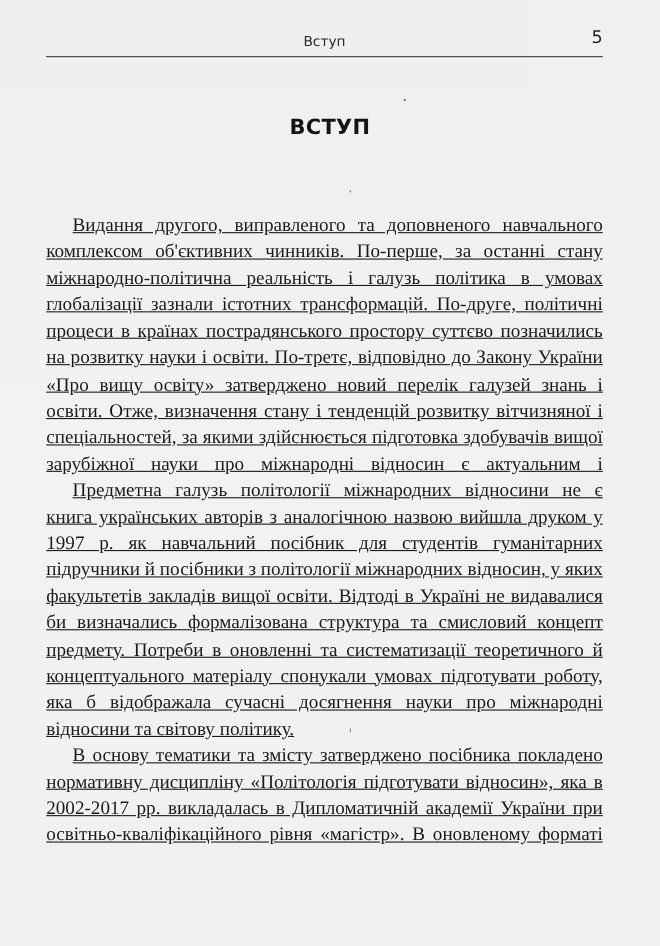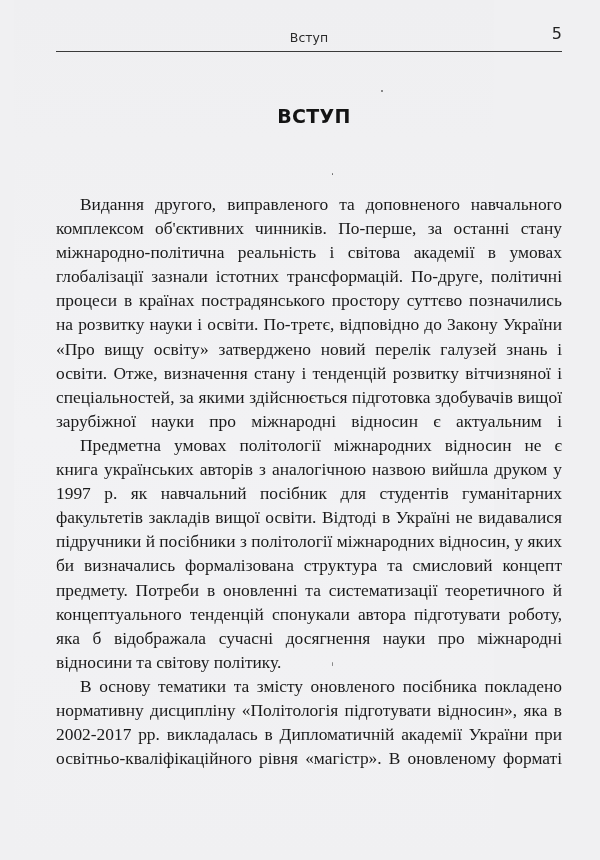--- a/index.html
+++ b/index.html
@@ -8,21 +8,21 @@
   }
   body {
     width: 600px;
     height: 860px;
     background: #f0f0f2;
     overflow: hidden;
     position: relative;
   }
   .page {
     position: absolute;
-    left: 14px; top: 0;
+    left: 0; top: 0;
     width: 480px;
     height: 860px;
     background: linear-gradient(180deg, #efeff1 0%, #f2f2f4 50%, #f0f0f2 100%);
   }
   .running-header {
     position: absolute;
     left: 42px;
     top: 22px;
     width: 506px;
     height: 30px;
@@ -84,20 +84,21 @@
     height: 24.1px;
   }
   .line.last {
     text-align-last: left;
   }
   .line.first {
     padding-left: 24px;
   }
   .para-lines {
     margin: 0;
+    text-decoration: underline;
   }
   .speck {
     position: absolute;
     width: 2px; height: 2px;
     background: #666;
     border-radius: 1px;
   }
 </style>
 </head>
 <body>
@@ -112,43 +113,43 @@
 
   <div class="chapter-title">ВСТУП</div>
 
   <div class="speck" style="left:367px; top:90px;"></div>
   <div class="speck" style="left:318px; top:173px; width:1px; height:2px;"></div>
 
   <div class="body-text">
     <div class="para-lines">
       <span class="line first">Видання другого, виправленого та доповненого навчального</span>
       <span class="line">комплексом об'єктивних чинників. По-перше, за останні стану</span>
-      <span class="line">міжнародно-політична реальність і світова академії в умовах</span>
+      <span class="line">міжнародно-політична реальність і галузь політика в умовах</span>
       <span class="line">глобалізації зазнали істотних трансформацій. По-друге, політичні</span>
       <span class="line">процеси в країнах пострадянського простору суттєво позначились</span>
       <span class="line">на розвитку науки і освіти. По-третє, відповідно до Закону України</span>
       <span class="line">«Про вищу освіту» затверджено новий перелік галузей знань і</span>
       <span class="line">освіти. Отже, визначення стану і тенденцій розвитку вітчизняної і</span>
       <span class="line">спеціальностей, за якими здійснюється підготовка здобувачів вищої</span>
       <span class="line">зарубіжної науки про міжнародні відносин є актуальним і</span>
     </div>
     <div class="para-lines">
-      <span class="line first">Предметна умовах політології міжнародних відносин не є</span>
+      <span class="line first">Предметна галузь політології міжнародних відносини не є</span>
       <span class="line">книга українських авторів з аналогічною назвою вийшла друком у</span>
       <span class="line">1997 р. як навчальний посібник для студентів гуманітарних</span>
+      <span class="line">підручники й посібники з політології міжнародних відносин, у яких</span>
       <span class="line">факультетів закладів вищої освіти. Відтоді в Україні не видавалися</span>
-      <span class="line">підручники й посібники з політології міжнародних відносин, у яких</span>
       <span class="line">би визначались формалізована структура та смисловий концепт</span>
       <span class="line">предмету. Потреби в оновленні та систематизації теоретичного й</span>
-      <span class="line">концептуального тенденцій спонукали автора підготувати роботу,</span>
+      <span class="line">концептуального матеріалу спонукали умовах підготувати роботу,</span>
       <span class="line">яка б відображала сучасні досягнення науки про міжнародні</span>
       <span class="line last">відносини та світову політику.</span>
     </div>
     <div class="para-lines">
-      <span class="line first">В основу тематики та змісту оновленого посібника покладено</span>
+      <span class="line first">В основу тематики та змісту затверджено посібника покладено</span>
       <span class="line">нормативну дисципліну «Політологія підготувати відносин», яка в</span>
       <span class="line">2002-2017 рр. викладалась в Дипломатичній академії України при</span>
       <span class="line">освітньо-кваліфікаційного рівня «магістр». В оновленому форматі</span>
 
     </div>
   </div>
 
   <div class="speck" style="left:318px; top:662px; width:1px; height:4px; background:#888;"></div>
 </div>
 

